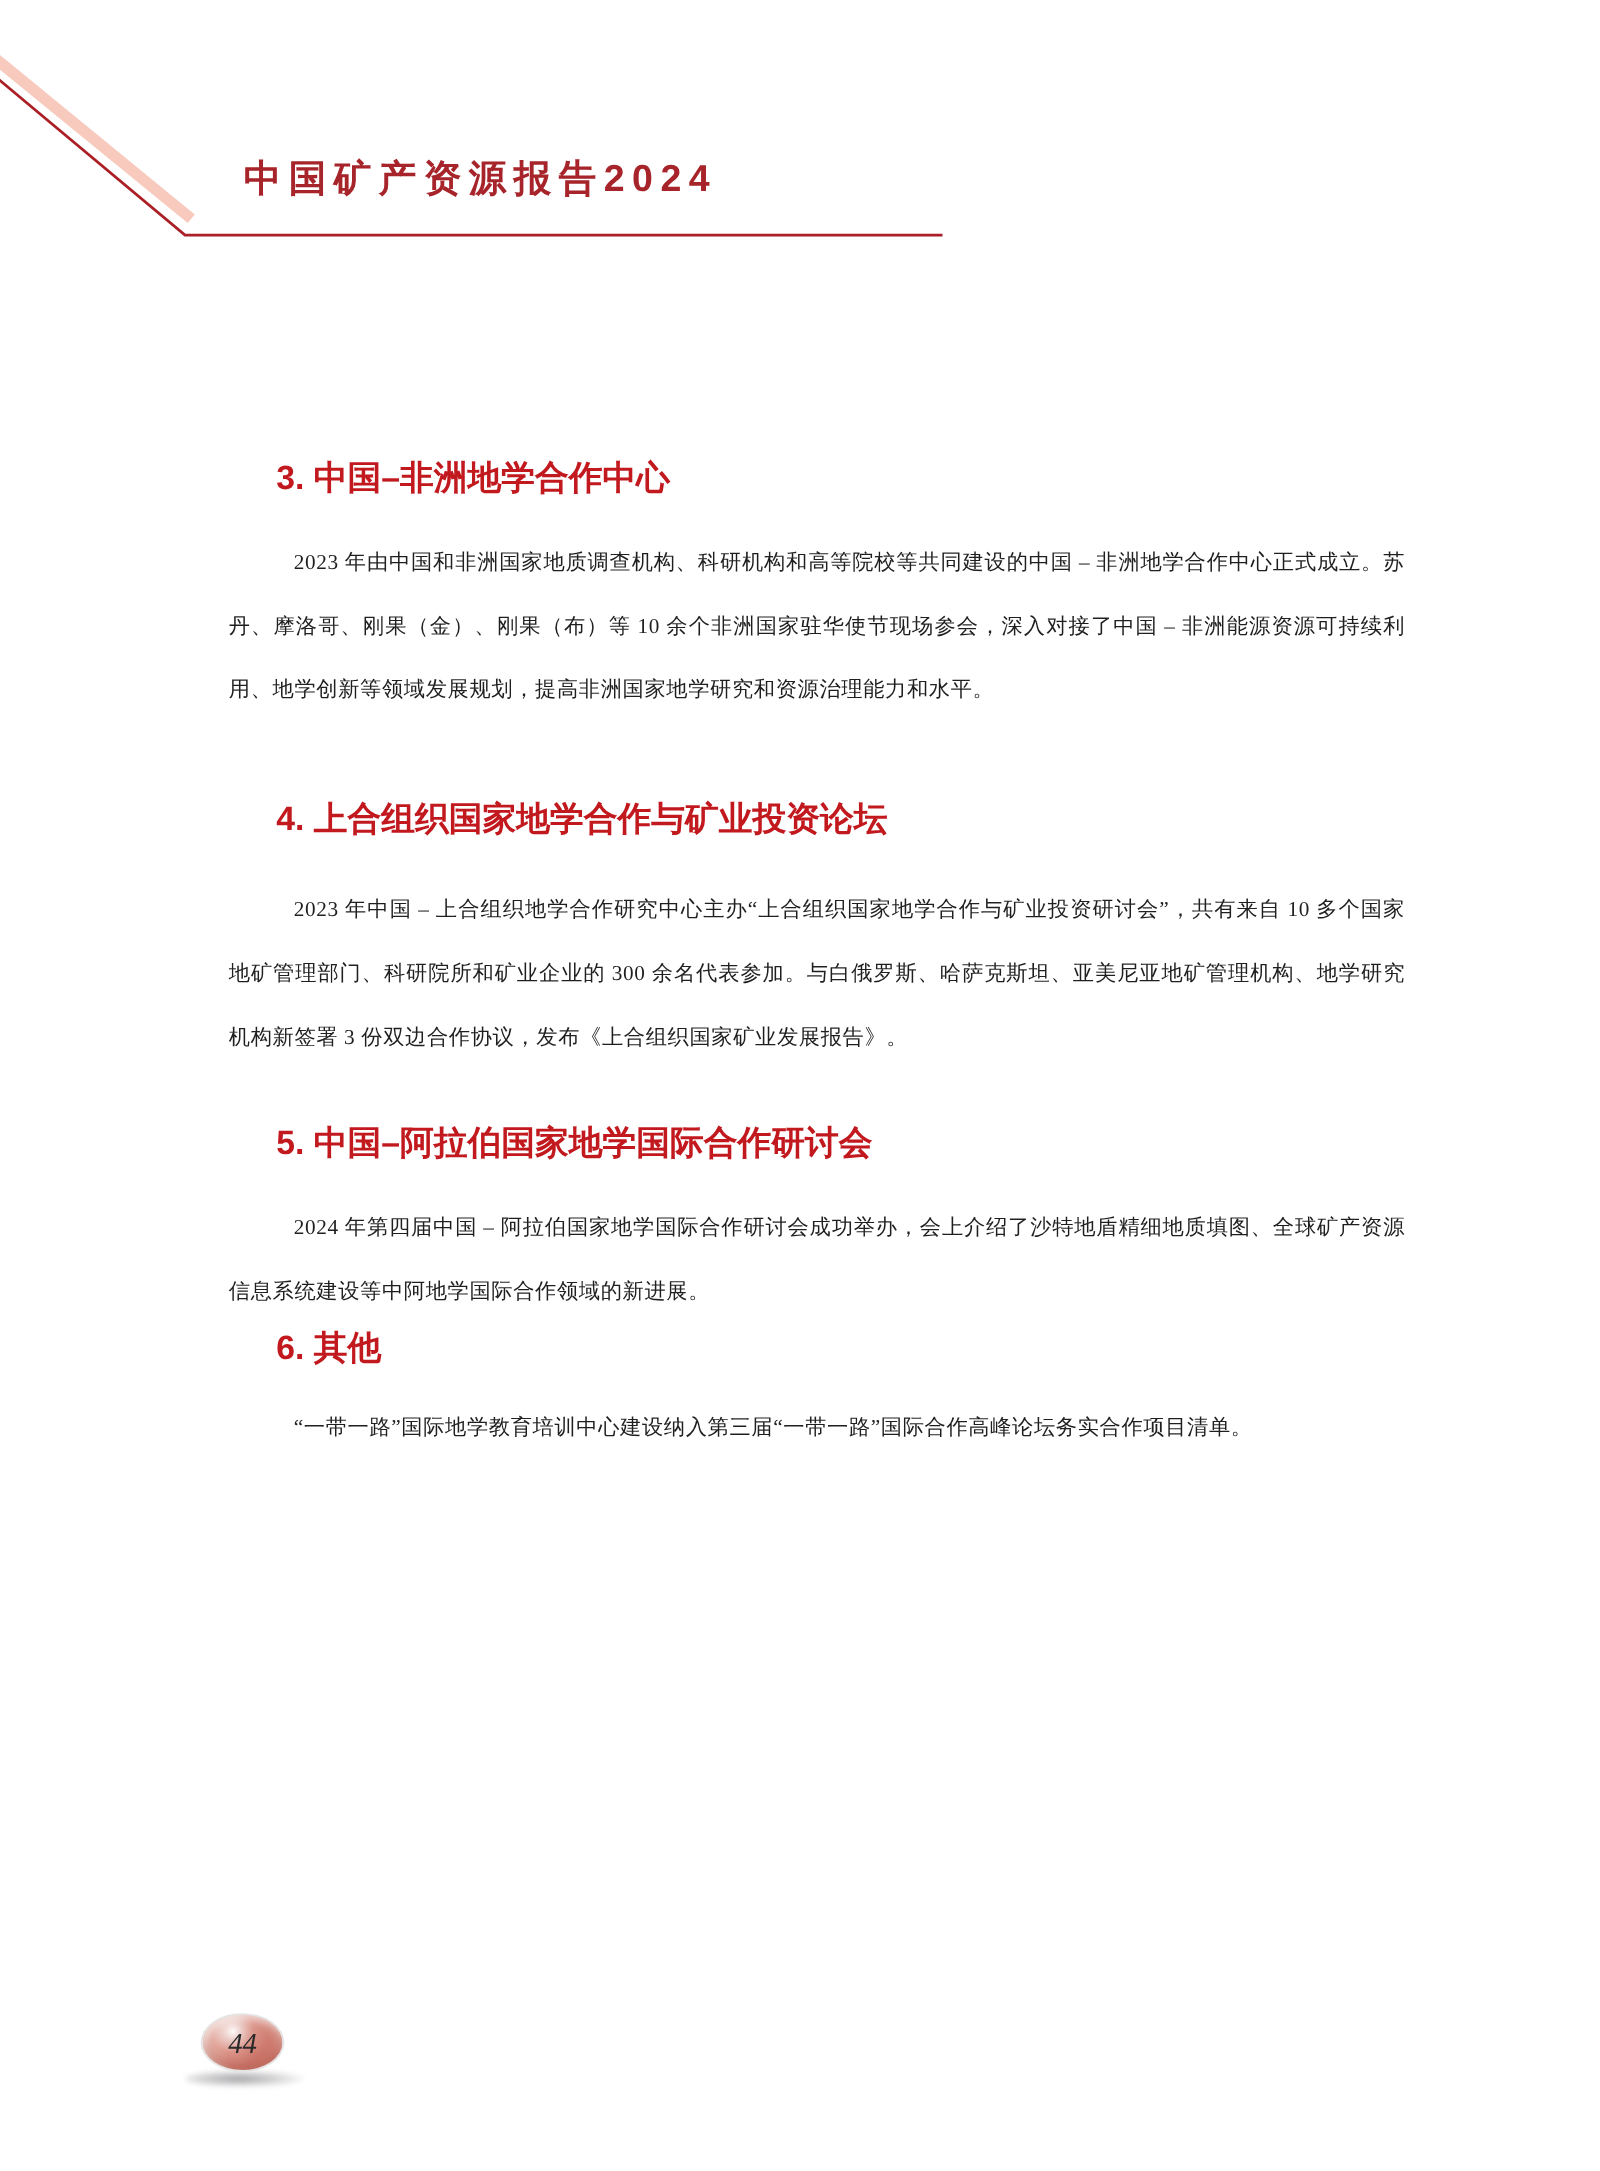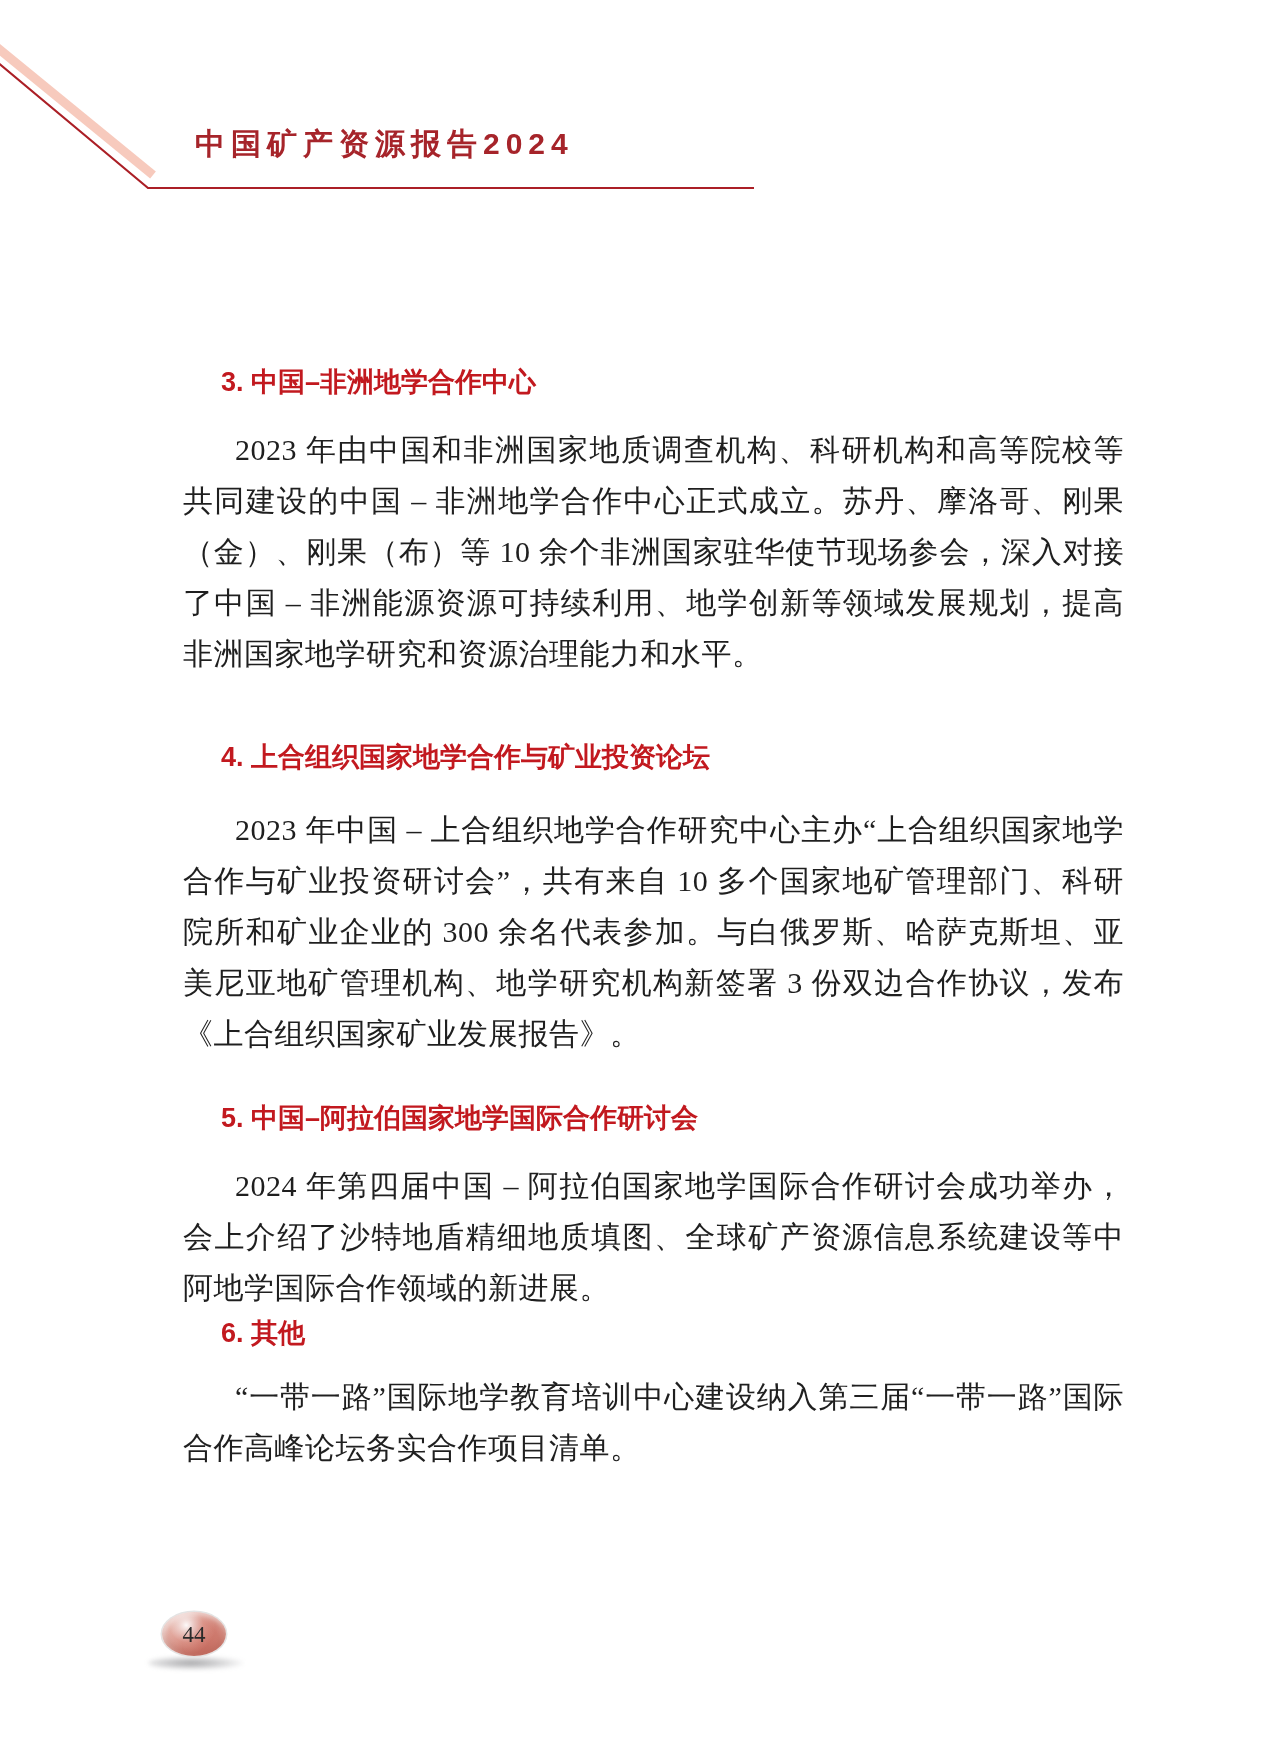--- a/index.html
+++ b/index.html
@@ -32,21 +32,21 @@
     color:var(--color-body_text,#1f1f1f);
   }
   .sec-heading{
     margin:0 0 0 38px;
     font-family:"Liberation Sans","DejaVu Sans",sans-serif;
     font-size:27px;line-height:40px;font-weight:bold;
     color:var(--color-heading_red,#c2191f);
   }
   .para{
     margin:0;
-    font-size:30px;line-height:51px;
+    font-size:17px;line-height:51px;
     text-align:justify;
     text-indent:52px;
     letter-spacing:0.5px;
   }
   .mt-s3h{margin-top:362px;}
   .mt-s3p{margin-top:22px;}
   .mt-s4h{margin-top:58px;}
   .mt-s4p{margin-top:27px;}
   .mt-s5h{margin-top:39px;}
   .mt-s5p{margin-top:22px;}
@@ -58,21 +58,21 @@
     background:radial-gradient(ellipse at 45% 50%, rgba(90,90,95,.55) 0%, rgba(120,120,125,.28) 45%, rgba(160,160,165,0) 75%);
     filter:blur(2px);
   }
   .page-badge{
     position:absolute;left:162px;top:1612px;width:64px;height:44px;
     border-radius:50%;
     background:
       radial-gradient(circle at 38% 30%, rgba(255,255,255,.95) 0%, rgba(255,255,255,.55) 16%, rgba(240,190,180,.35) 34%, rgba(255,255,255,0) 58%),
       radial-gradient(circle at 60% 68%, #c96f63 0%, #cf7c70 38%, #e0a99f 68%, #efd2cb 92%, #f6e6e2 100%);
     box-shadow:0 0 0 1.5px #e4e4e4, inset 0 -4px 8px rgba(140,50,40,.25), inset 2px 3px 5px rgba(255,255,255,.6);
-    display:flex;align-items:center;justify-content:center;
+    display:flex;align-items:center;justify-content:center;font-style:italic;
   }
   .page-num{
     font-family:"Liberation Serif","DejaVu Serif",serif;
     font-size:23px;color:#2a2a2a;line-height:1;
   }
 </style>
 </head>
 <body>
 
 <div class="page">

